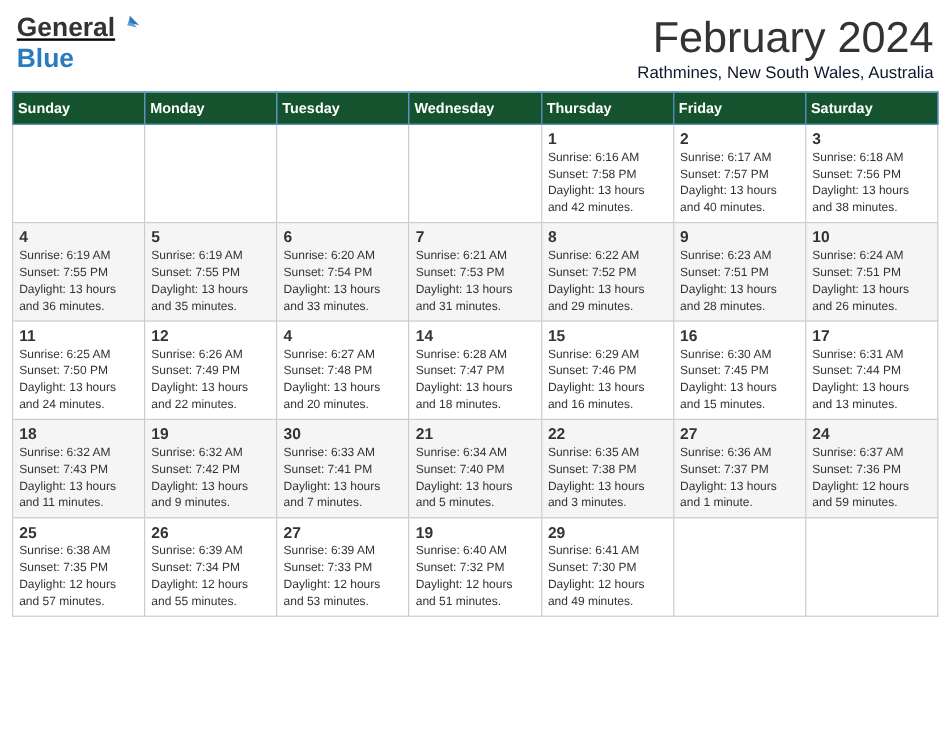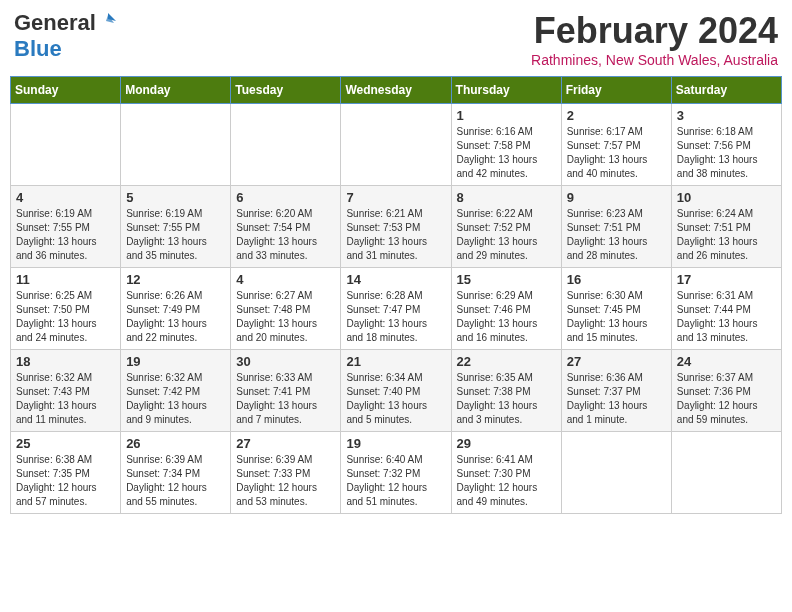--- a/index.html
+++ b/index.html
@@ -22,34 +22,34 @@
       flex-direction: column;
       align-items: flex-start;
     }
     .logo-general { color: #333; }
     .logo-blue { color: #2a7abf; }
     .title-section {
       text-align: right;
     }
     .month-year {
       font-size: 36px;
-      font-weight: bold;
+      font-weight: normal;
       color: #333;
     }
     .location {
       font-size: 14px;
-      color: #be185d;
+      color: #0f172a;
     }
     .calendar {
       width: 100%;
       border-collapse: collapse;
       border: 1px solid #ccc;
     }
     .calendar th {
-      background-color: #4d7c0f;
+      background-color: #14532d;
       color: #fff;
       font-size: 12px;
       font-weight: bold;
       padding: 6px 4px;
       text-align: left;
       border: 1px solid #5593cc;
     }
     .calendar td {
       border: 1px solid #ccc;
       vertical-align: top;
@@ -76,20 +76,21 @@
       font-size: 10px;
       line-height: 1.4;
       color: #333;
     }
     .empty-cell {
       background: #fff !important;
     }
     .logo-row {
       display: flex;
       align-items: center;
+      text-decoration: underline;
     }
   </style>
 </head>
 <body>
 
 <div class="header">
   <div class="logo">
     <div class="logo-row">
       <span class="logo-general" style="font-size:22px;font-weight:bold;color:#333;">General</span>
       <svg width="20" height="20" viewBox="0 0 20 20" style="margin-left:2px;margin-top:-4px;">

